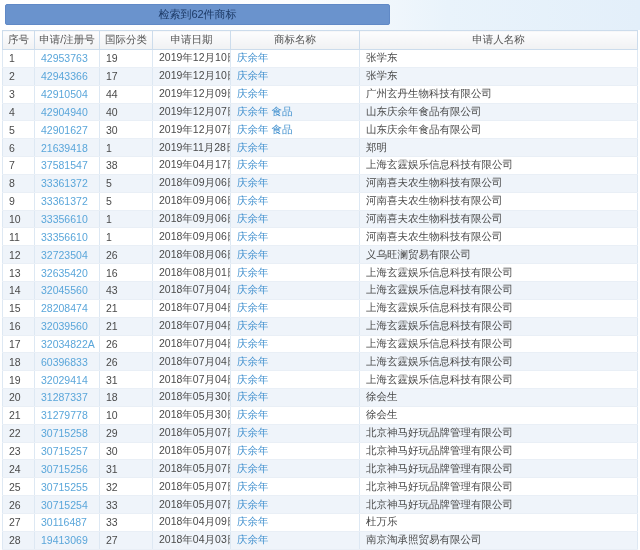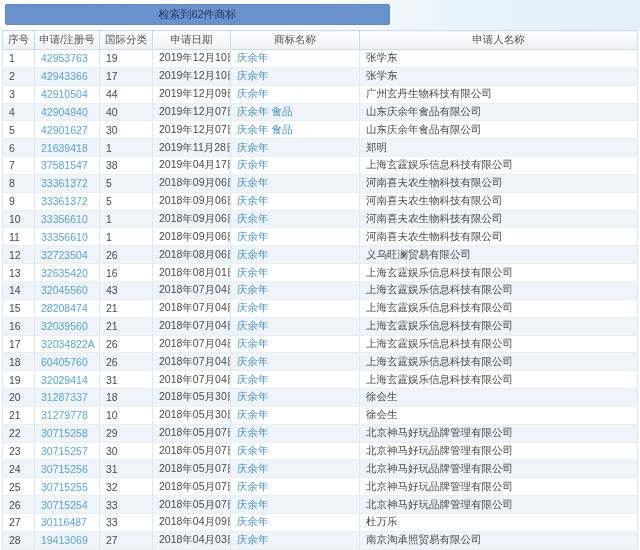--- a/index.html
+++ b/index.html
@@ -235,21 +235,21 @@
       <td class="cell-seq">17</td>
       <td class="cell-reg"><a class="reg-link">32034822A</a></td>
       <td class="cell-class">26</td>
       <td class="cell-date">2018年07月04日</td>
       <td class="cell-mark"><a class="mark-link">庆余年</a></td>
       <td class="cell-applicant">上海玄霆娱乐信息科技有限公司</td>
     </tr>
 
     <tr>
       <td class="cell-seq">18</td>
-      <td class="cell-reg"><a class="reg-link">60405760</a></td>
+      <td class="cell-reg"><a class="reg-link">60396833</a></td>
       <td class="cell-class">26</td>
       <td class="cell-date">2018年07月04日</td>
       <td class="cell-mark"><a class="mark-link">庆余年</a></td>
       <td class="cell-applicant">上海玄霆娱乐信息科技有限公司</td>
     </tr>
 
     <tr>
       <td class="cell-seq">19</td>
       <td class="cell-reg"><a class="reg-link">32029414</a></td>
       <td class="cell-class">31</td>

